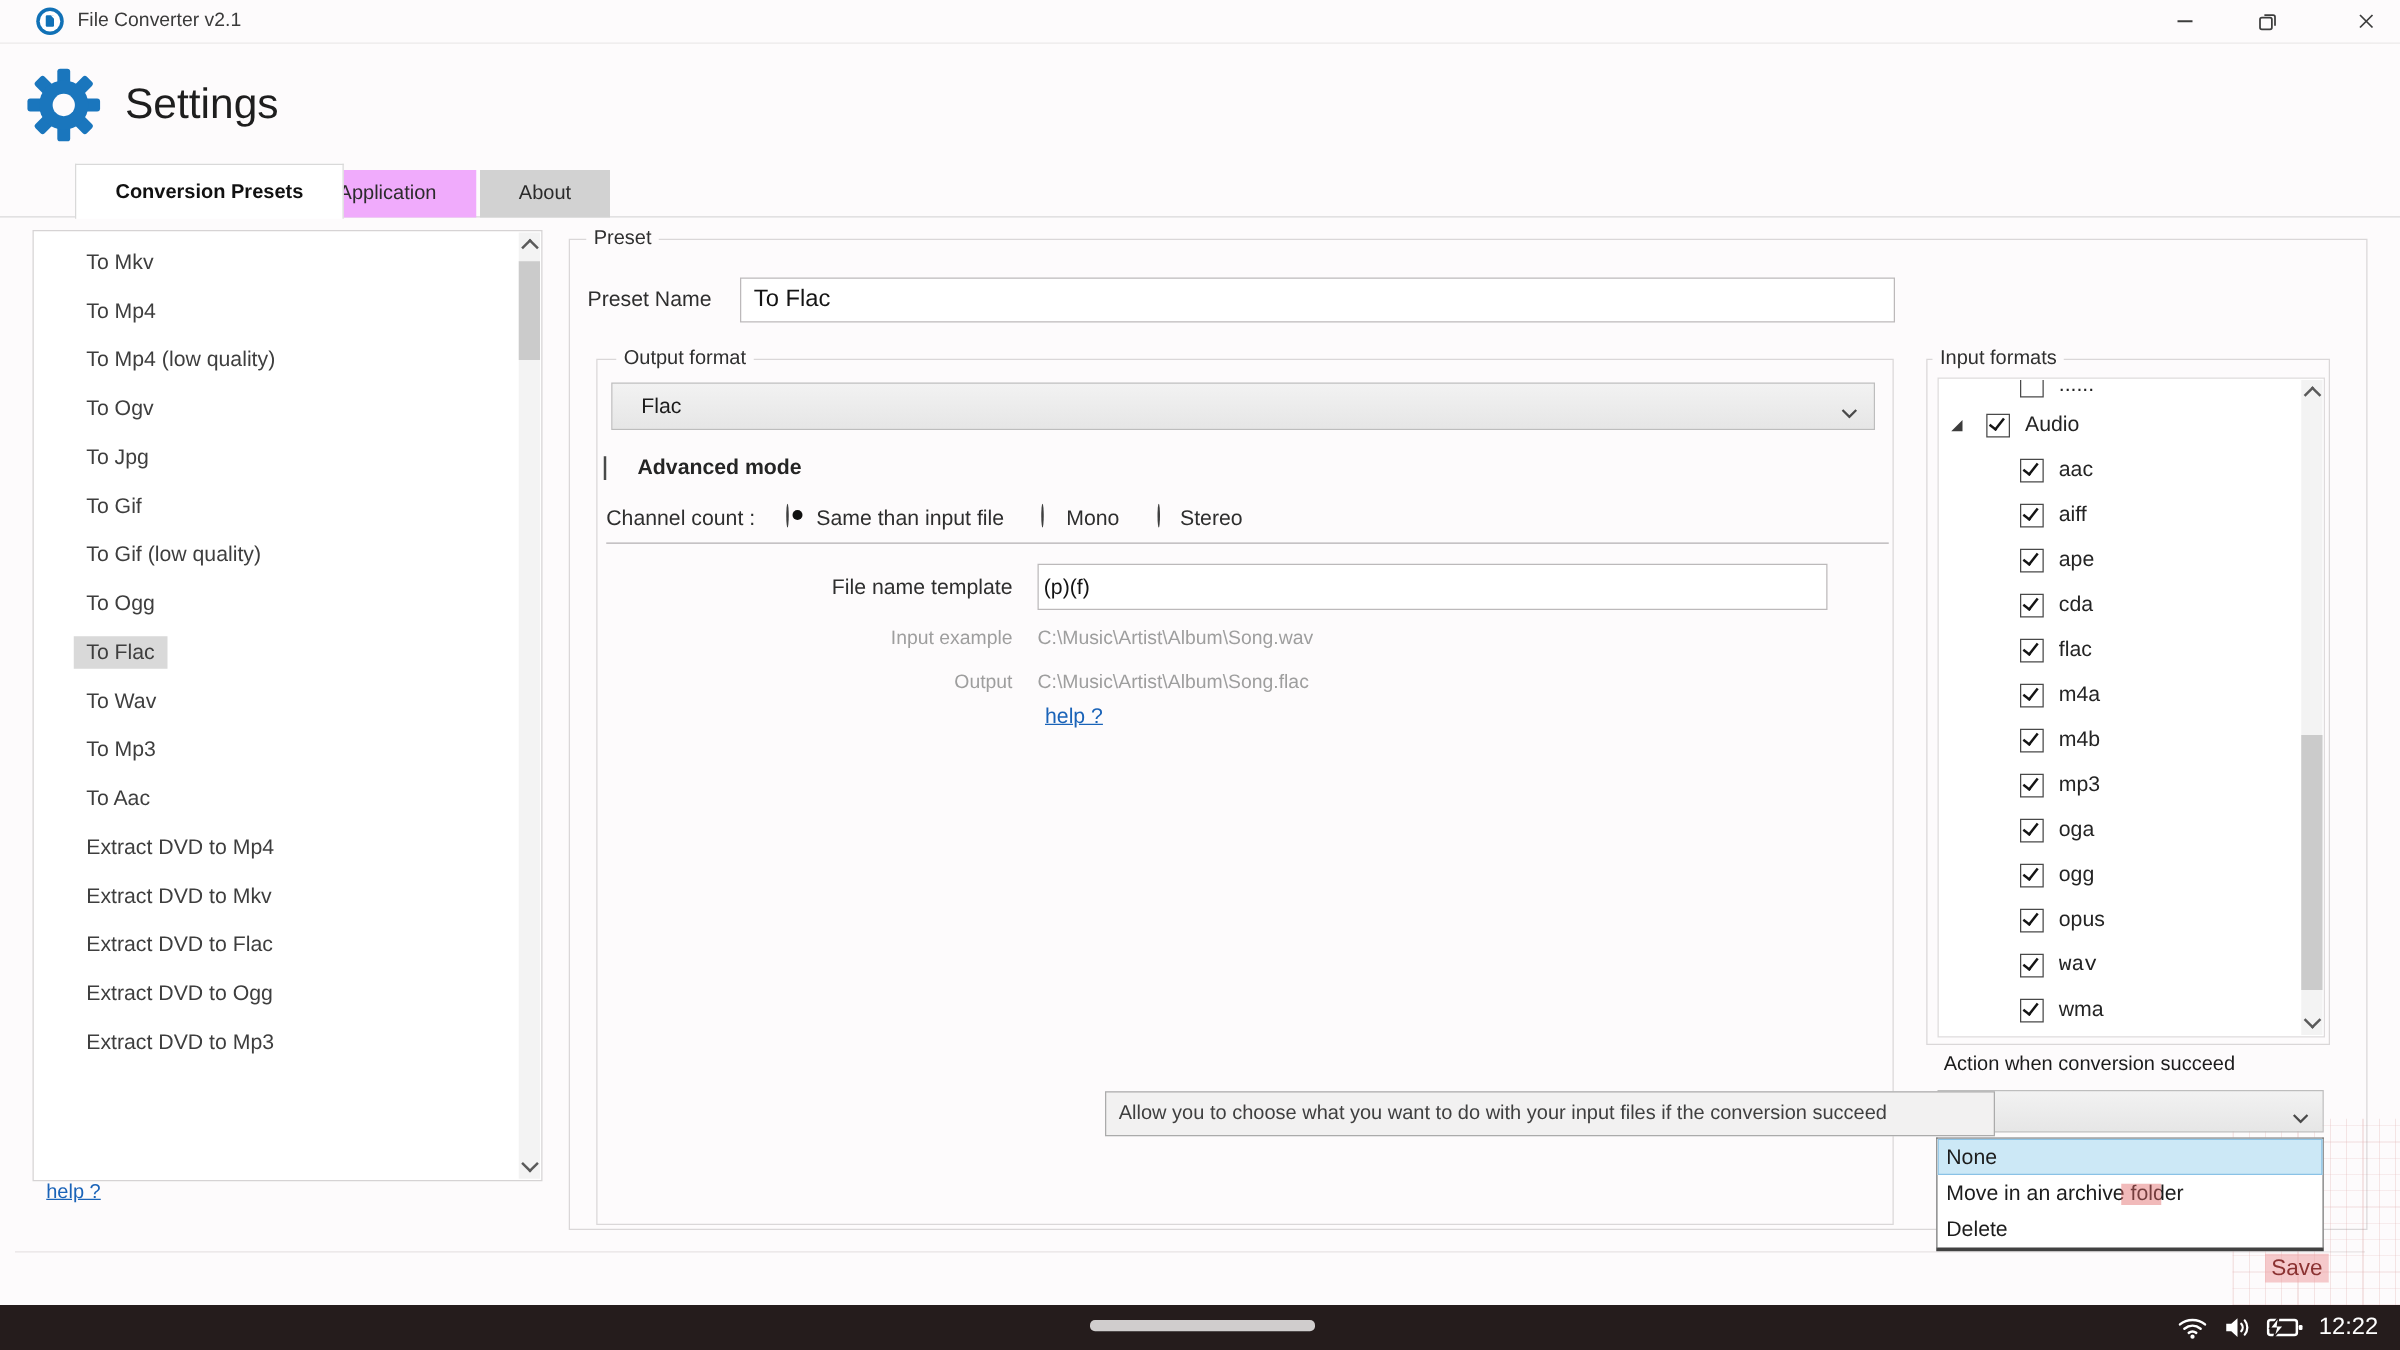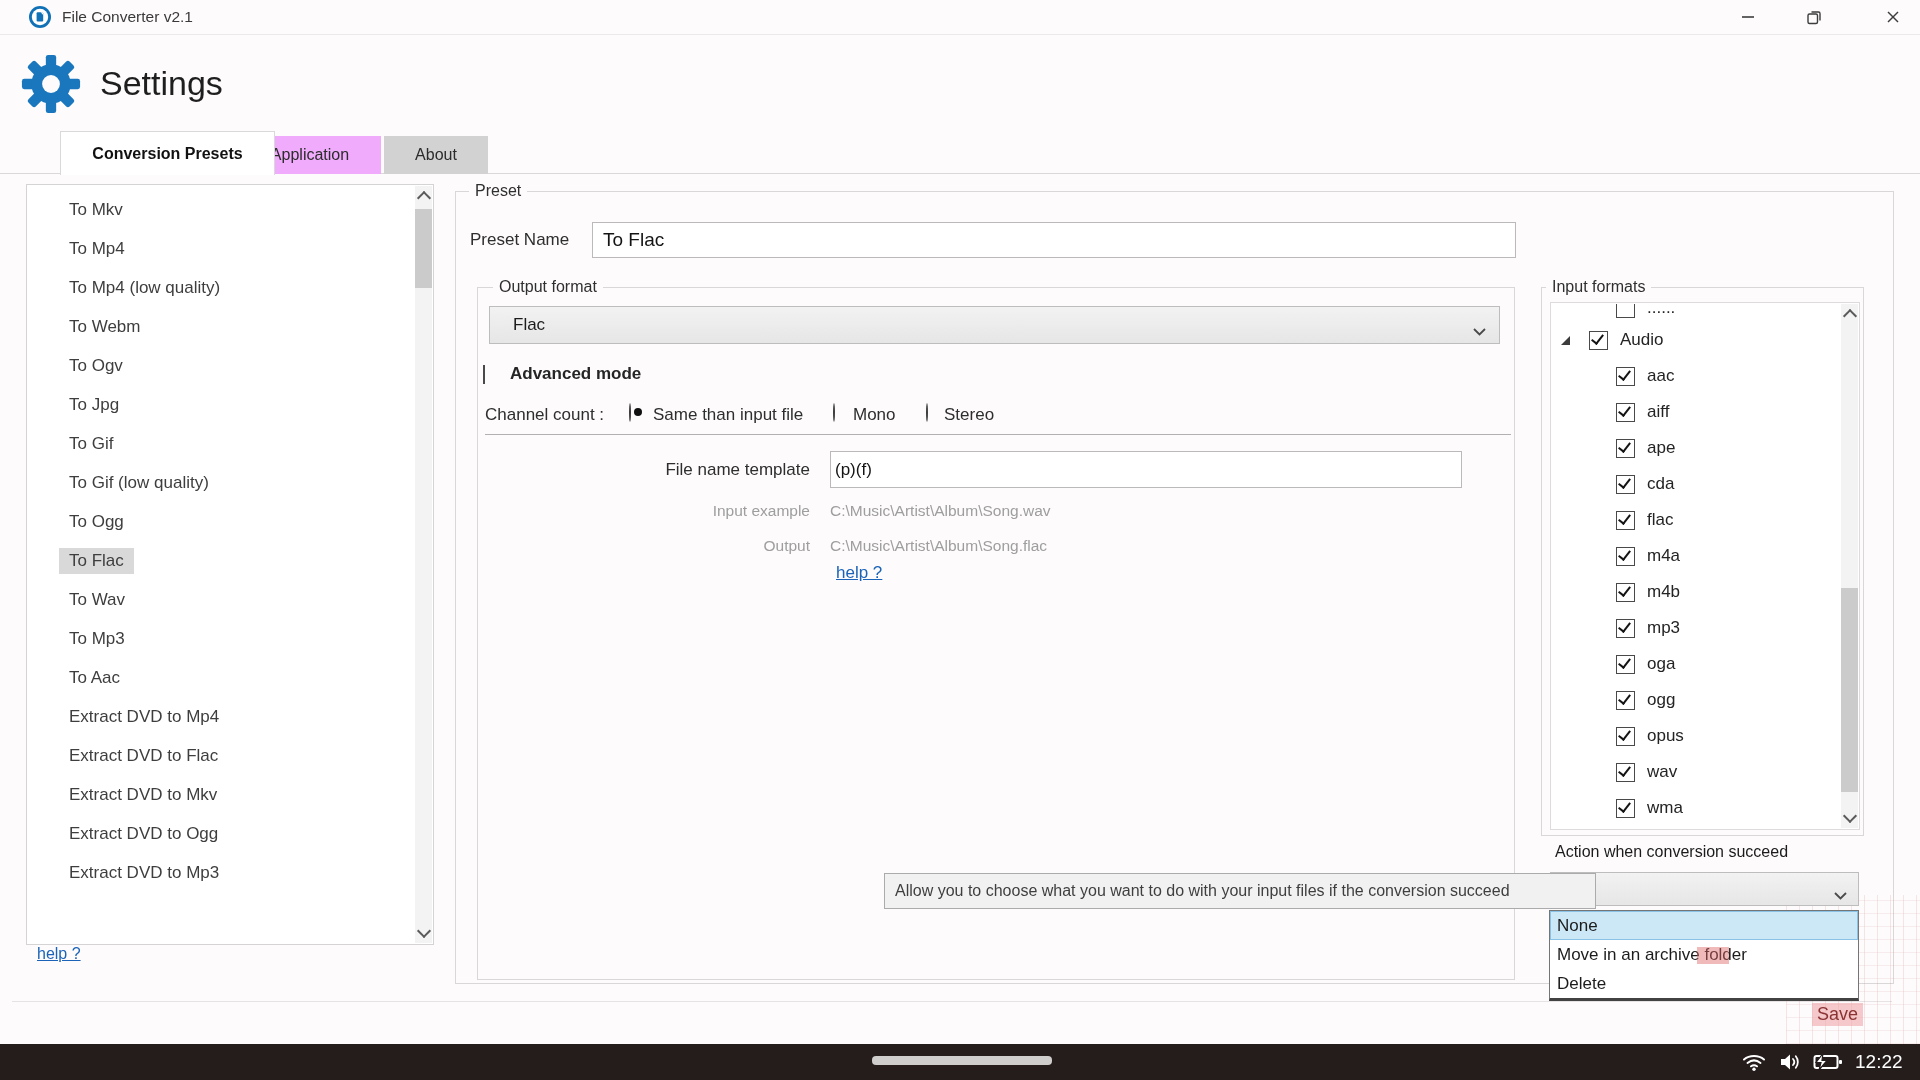--- a/index.html
+++ b/index.html
@@ -156,23 +156,20 @@
       <div class="plist-row">
         <span class="plist-text">To Mkv</span>
       </div>
       <div class="plist-row">
         <span class="plist-text">To Mp4</span>
       </div>
       <div class="plist-row">
         <span class="plist-text">To Mp4 (low quality)</span>
       </div>
       <div class="plist-row">
-        <span class="plist-text">To Webm</span>
-      </div>
-      <div class="plist-row">
         <span class="plist-text">To Ogv</span>
       </div>
       <div class="plist-row">
         <span class="plist-text">To Jpg</span>
       </div>
       <div class="plist-row">
         <span class="plist-text">To Gif</span>
       </div>
       <div class="plist-row">
         <span class="plist-text">To Gif (low quality)</span>
@@ -189,24 +186,24 @@
       <div class="plist-row">
         <span class="plist-text">To Mp3</span>
       </div>
       <div class="plist-row">
         <span class="plist-text">To Aac</span>
       </div>
       <div class="plist-row">
         <span class="plist-text">Extract DVD to Mp4</span>
       </div>
       <div class="plist-row">
+        <span class="plist-text">Extract DVD to Mkv</span>
+      </div>
+      <div class="plist-row">
         <span class="plist-text">Extract DVD to Flac</span>
-      </div>
-      <div class="plist-row">
-        <span class="plist-text">Extract DVD to Mkv</span>
       </div>
       <div class="plist-row">
         <span class="plist-text">Extract DVD to Ogg</span>
       </div>
       <div class="plist-row">
         <span class="plist-text">Extract DVD to Mp3</span>
       </div>
     </div>
   <div class="vscroll">
     <span class="chev up"></span>
@@ -315,21 +312,21 @@
           <span class="tree-label">oga</span>
         </div>
         <div class="tree-row" style="top: 378px; left: 64px;">
           <span class="cb checked"></span>
           <span class="tree-label">ogg</span>
         </div>
         <div class="tree-row" style="top: 414px; left: 64px;">
           <span class="cb checked"></span>
           <span class="tree-label">opus</span>
         </div>
-        <div class="tree-row" style="top: 450px; left: 64px;">
+        <div class="tree-row" style="top: 450px; left: 64px; font-family: Liberation Mono, monospace;">
           <span class="cb checked"></span>
           <span class="tree-label">wav</span>
         </div>
         <div class="tree-row" style="top: 486px; left: 64px;">
           <span class="cb checked"></span>
           <span class="tree-label">wma</span>
         </div>
       </div>
   </div>
   <div class="vscroll" style="right:1px;">

